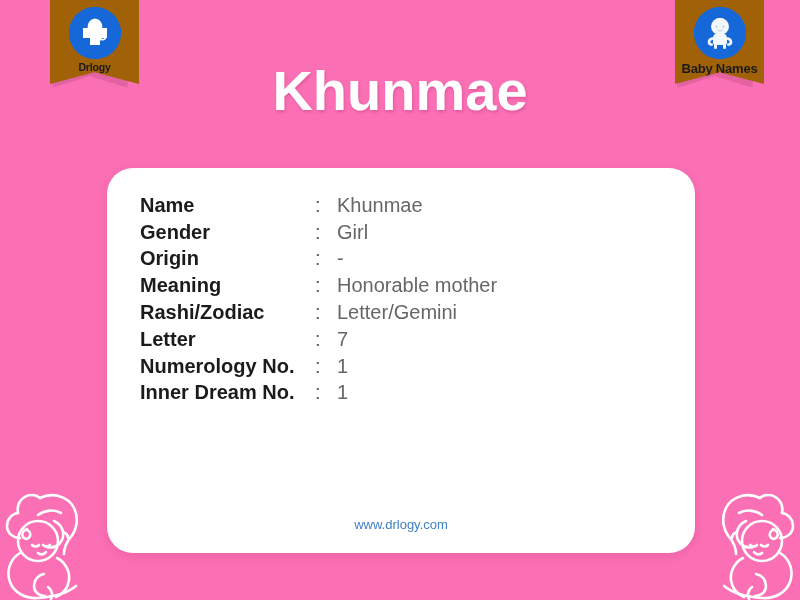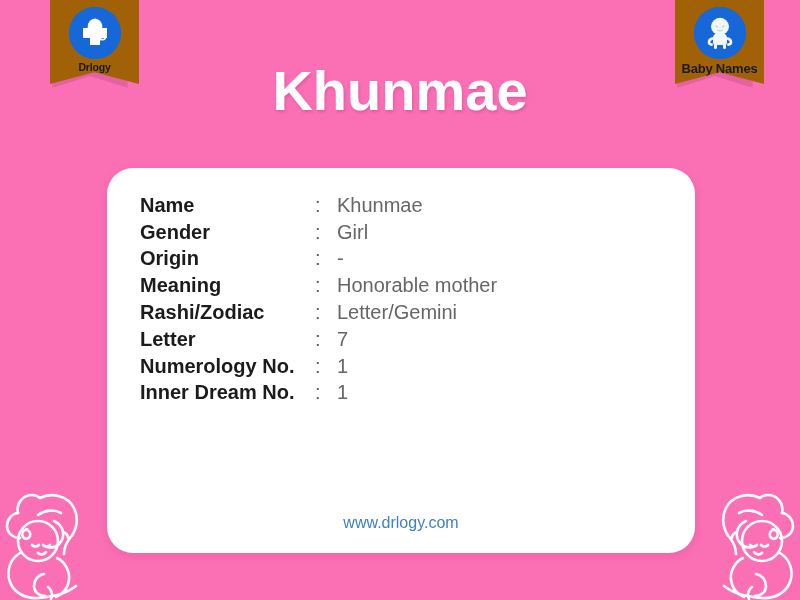--- a/index.html
+++ b/index.html
@@ -130,21 +130,21 @@
     padding-left: 2px !important;
   }
 
   
   #site-link {
     position: absolute;
     left: 0;
     bottom: 21px;
     width: 588px;
     text-align: center;
-    font-size: 16px;
+    font-size: 13px;
     color: #3f7fc4;
     text-decoration: none;
   }
 
   
   .corner-art {
     position: absolute;
     bottom: 0;
     width: 108px;
     height: 125px;

